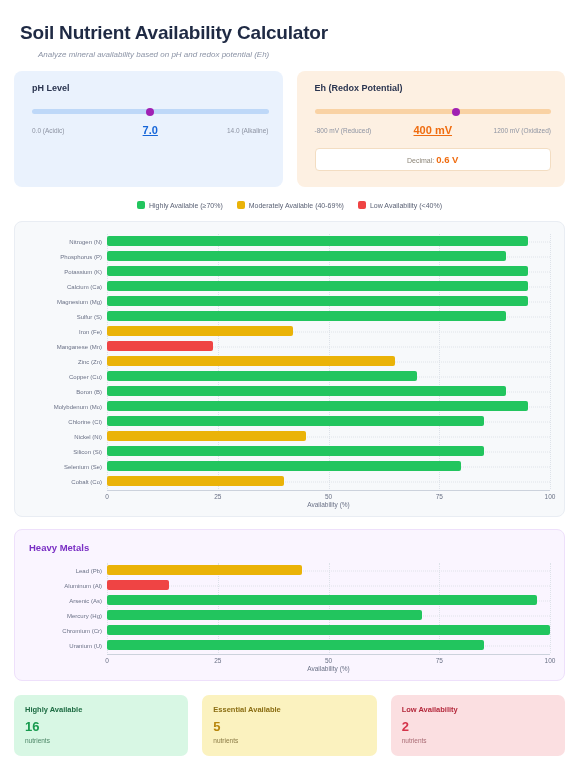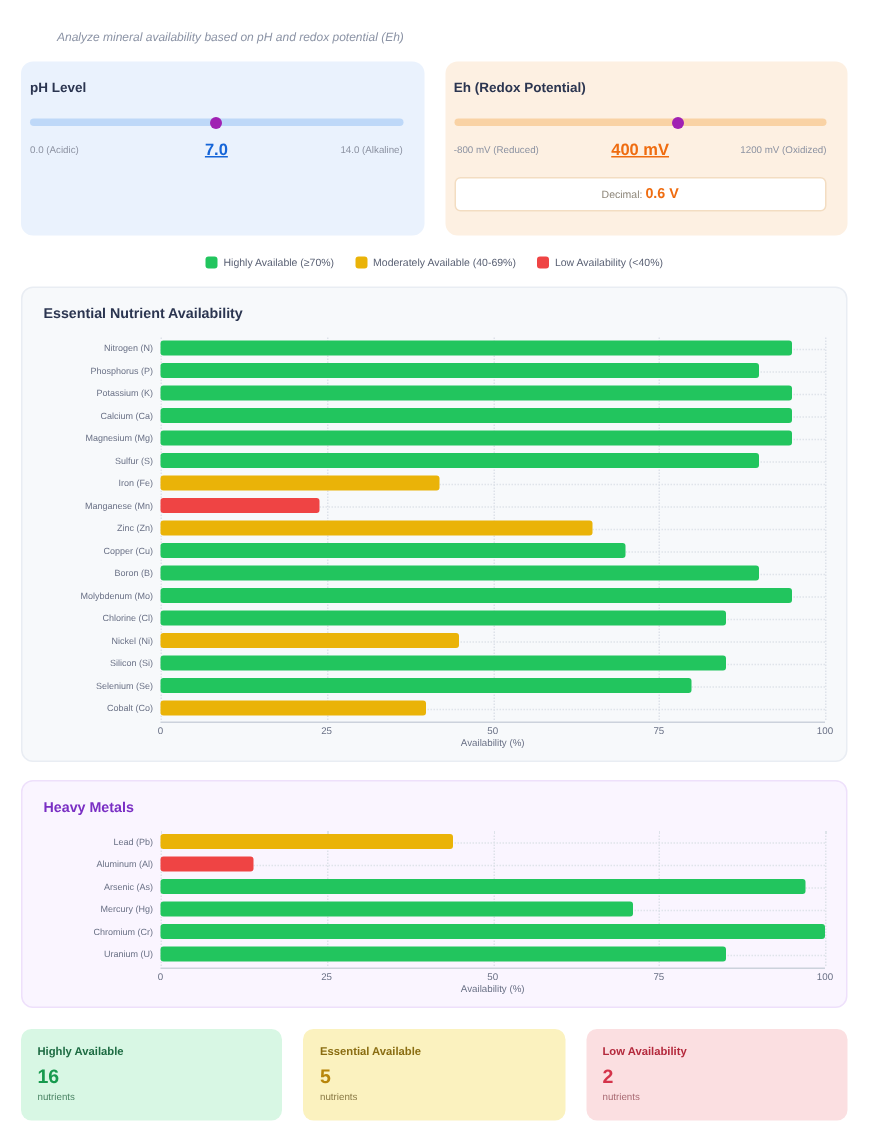--- a/index.html
+++ b/index.html
@@ -13,21 +13,21 @@
 
   
   .app-title {
     font-size: 19px; font-weight: bold; color: #1f2a44;
     letter-spacing: -0.2px; margin: 8px 0 0 6px;
   }
   .app-sub { font-size: 8px; color: #8b93a5; margin: 6px 0 0 24px; font-style: italic; }
 
   
   .controls { display: flex; gap: 14px; margin-top: 12px; }
-  .ctrl-card { flex: 1; border-radius: 8px; padding: 12px 14px 16px 6px; min-height: 92px; }
+  .ctrl-card { flex: 1; border-radius: 8px; padding: 12px 14px 16px 18px; min-height: 92px; }
   .ctrl-ph { background: #eaf2fd; }
   .ctrl-eh { background: #fdf0e2; }
   .ctrl-title { font-size: 9px; font-weight: bold; color: #2b3550; margin-bottom: 13px; }
 
   .slider-wrap { position: relative; height: 12px; margin-bottom: 2px; }
   .slider-track { position: absolute; top: 3px; left: 0; right: 0; height: 5px; border-radius: 3px; }
   .track-ph { background: #bed8f8; }
   .track-eh { background: #f9d2a4; }
   .slider-thumb {
     position: absolute; top: 0px; width: 8px; height: 8px; border-radius: 50%;
@@ -97,20 +97,21 @@
   .sum-unit { font-size: 6.5px; margin-top: 4px; }
   .c-high { color: #179a4e; } .c-mod { color: #b8860b; } .c-low { color: #d4334a; }
   .t-high { color: #1d6b42; } .t-mod { color: #8a6d12; } .t-low { color: #b4293c; }
   .u-high { color: #4c8566; } .u-mod { color: #8a7a45; } .u-low { color: #a96b74; }
 </style>
 </head>
 <body>
 
 <div class="page">
 
+  <h1 class="app-title">Soil Nutrient Availability Calculator</h1>
   <div class="app-sub">Analyze mineral availability based on pH and redox potential (Eh)</div>
 
   <div class="controls">
 
     <div class="ctrl-card ctrl-ph">
       <div class="ctrl-title">pH Level</div>
       <div class="slider-wrap">
         <div class="slider-track track-ph"></div>
         <div class="slider-thumb" id="ph-thumb" style="left: 50%;"></div>
       </div>
@@ -148,21 +149,20 @@
         <span class="swatch" style="background: rgb(234, 179, 8);"></span>
         <span>Moderately Available (40-69%)</span>
       </div>
       <div class="legend-item">
         <span class="swatch" style="background: rgb(239, 68, 68);"></span>
         <span>Low Availability (&lt;40%)</span>
       </div>
     </div>
 
   <div class="panel panel-nutrients">
-    <div class="panel-title title-nutrients">Essential Nutrient Availability</div>
     <div class="chart" id="chart-0">
         <div class="rows">
           <div class="gridlines">
             <div class="gridline" style="left: 0%;"></div>
             <div class="gridline" style="left: 25%;"></div>
             <div class="gridline" style="left: 50%;"></div>
             <div class="gridline" style="left: 75%;"></div>
             <div class="gridline" style="left: 100%;"></div>
           </div>
           <div class="row">

